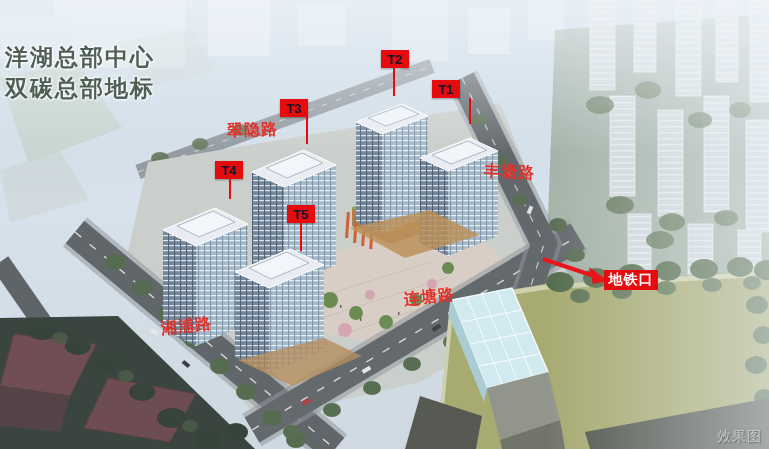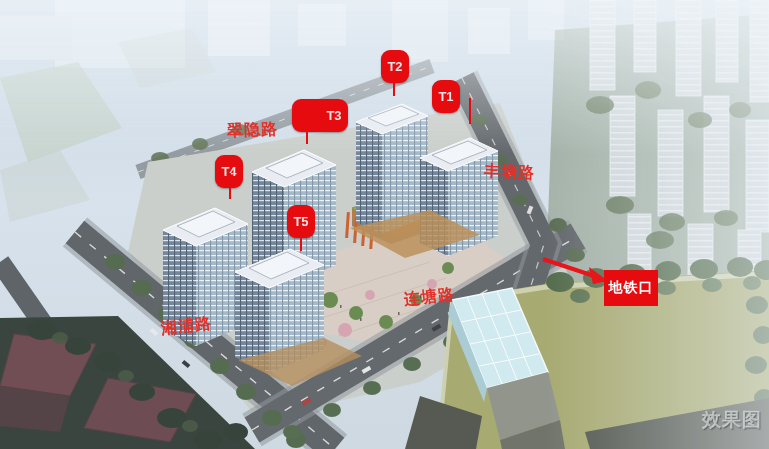--- a/index.html
+++ b/index.html
@@ -4,34 +4,34 @@
 <style>
   html,body{margin:0;padding:0;background:#222;}
   .stage{position:relative;width:769px;height:449px;overflow:hidden;
          font-family:"Liberation Sans",sans-serif;background:#cfdde8;}
   .stage svg{position:absolute;left:0;top:0;}
   .overlay{position:absolute;left:0;top:0;width:769px;height:449px;}
   .title{position:absolute;left:5px;top:42px;
          font-family:"Liberation Serif",serif;font-weight:700;
          font-size:23px;line-height:31px;letter-spacing:2px;color:#4e6056;
          text-shadow:0 0 3px rgba(255,255,255,.95),1px 1px 2px rgba(255,255,255,.85),-1px -1px 2px rgba(255,255,255,.7);}
-  .tlabel{position:absolute;background:#e50b0f;color:#e5e5e5;
+  .tlabel{position:absolute;background:#e50b0f;color:#0f172a;
           font-family:"Liberation Sans",sans-serif;font-weight:bold;font-size:13px;
-          width:28px;height:33px;display:flex;align-items:center;justify-content:center;
-          box-shadow:0 1px 2px rgba(0,0,0,.35);border-radius:9px;}
+          width:28px;height:18px;display:flex;align-items:center;justify-content:center;
+          box-shadow:0 1px 2px rgba(0,0,0,.35);}
   .leader{position:absolute;width:2px;background:#e50b0f;}
   .roadlabel{position:absolute;color:#e33028;white-space:nowrap;
              font-family:"Liberation Serif",serif;font-weight:700;
              font-size:16px;letter-spacing:1px;}
   .metrobox{position:absolute;left:604px;top:270px;background:#e50b0f;color:#fff;
             font-family:"Liberation Serif",serif;font-weight:700;font-size:14px;
-            width:54px;height:36px;display:flex;align-items:center;justify-content:center;
+            width:54px;height:20px;display:flex;align-items:center;justify-content:center;
             letter-spacing:1px;}
-  .watermark{position:absolute;right:7px;bottom:16px;
-             font-family:"Liberation Serif",serif;font-weight:700;font-size:19px;
+  .watermark{position:absolute;right:7px;bottom:3px;
+             font-family:"Liberation Serif",serif;font-weight:400;font-size:14px;
              color:rgba(235,240,240,.62);letter-spacing:1px;
              text-shadow:1px 1px 1px rgba(40,50,45,.5);}
 </style>
 </head>
 <body>
 
 <div class="stage">
 
 <svg width="769" height="449" viewBox="0 0 769 449">
   <defs>
@@ -318,31 +318,35 @@
   <rect x="0" y="0" width="769" height="449" fill="#e8f0f6" opacity="0.05"></rect>
 
   <g>
     <line x1="543" y1="259" x2="594" y2="276" stroke="#e8151a" stroke-width="4"></line>
     <polygon points="608,281 589,267 593,284" fill="#e8151a"></polygon>
   </g>
 </svg>
 
 <div class="overlay">
 
+  <div class="title">
+    <div>洋湖总部中心</div>
+    <div>双碳总部地标</div>
+  </div>
 
   <div class="tlabel" style="left:381px;top:50px;">T2</div>
   <div class="leader" style="left:393px;top:68px;height:28px;"></div>
 
   <div class="tlabel" style="left:432px;top:80px;">T1</div>
   <div class="leader" style="left:469px;top:98px;height:26px;"></div>
 
-  <div class="tlabel" style="left:292px;top:99px;padding-left:28px;">T3</div>
+  <div class="tlabel" style="left:280px;top:99px;">T3</div>
   <div class="leader" style="left:306px;top:117px;height:27px;"></div>
 
-  <div class="tlabel" style="left:215px;top:155px;">T4</div>
+  <div class="tlabel" style="left:215px;top:161px;">T4</div>
   <div class="leader" style="left:229px;top:173px;height:26px;"></div>
 
   <div class="tlabel" style="left:287px;top:205px;text-align:right;">T5</div>
   <div class="leader" style="left:300px;top:223px;height:28px;"></div>
 
   <div class="roadlabel" style="left:227px;top:120px;transform:rotate(-2deg);">翠隐路</div>
   <div class="roadlabel" style="left:484px;top:162px;transform:rotate(3deg);">丰塘路</div>
   <div class="roadlabel" style="left:404px;top:287px;transform:rotate(-6deg);">连塘路</div>
   <div class="roadlabel" style="left:161px;top:316px;transform:rotate(-6deg);">湘浦路</div>
 

